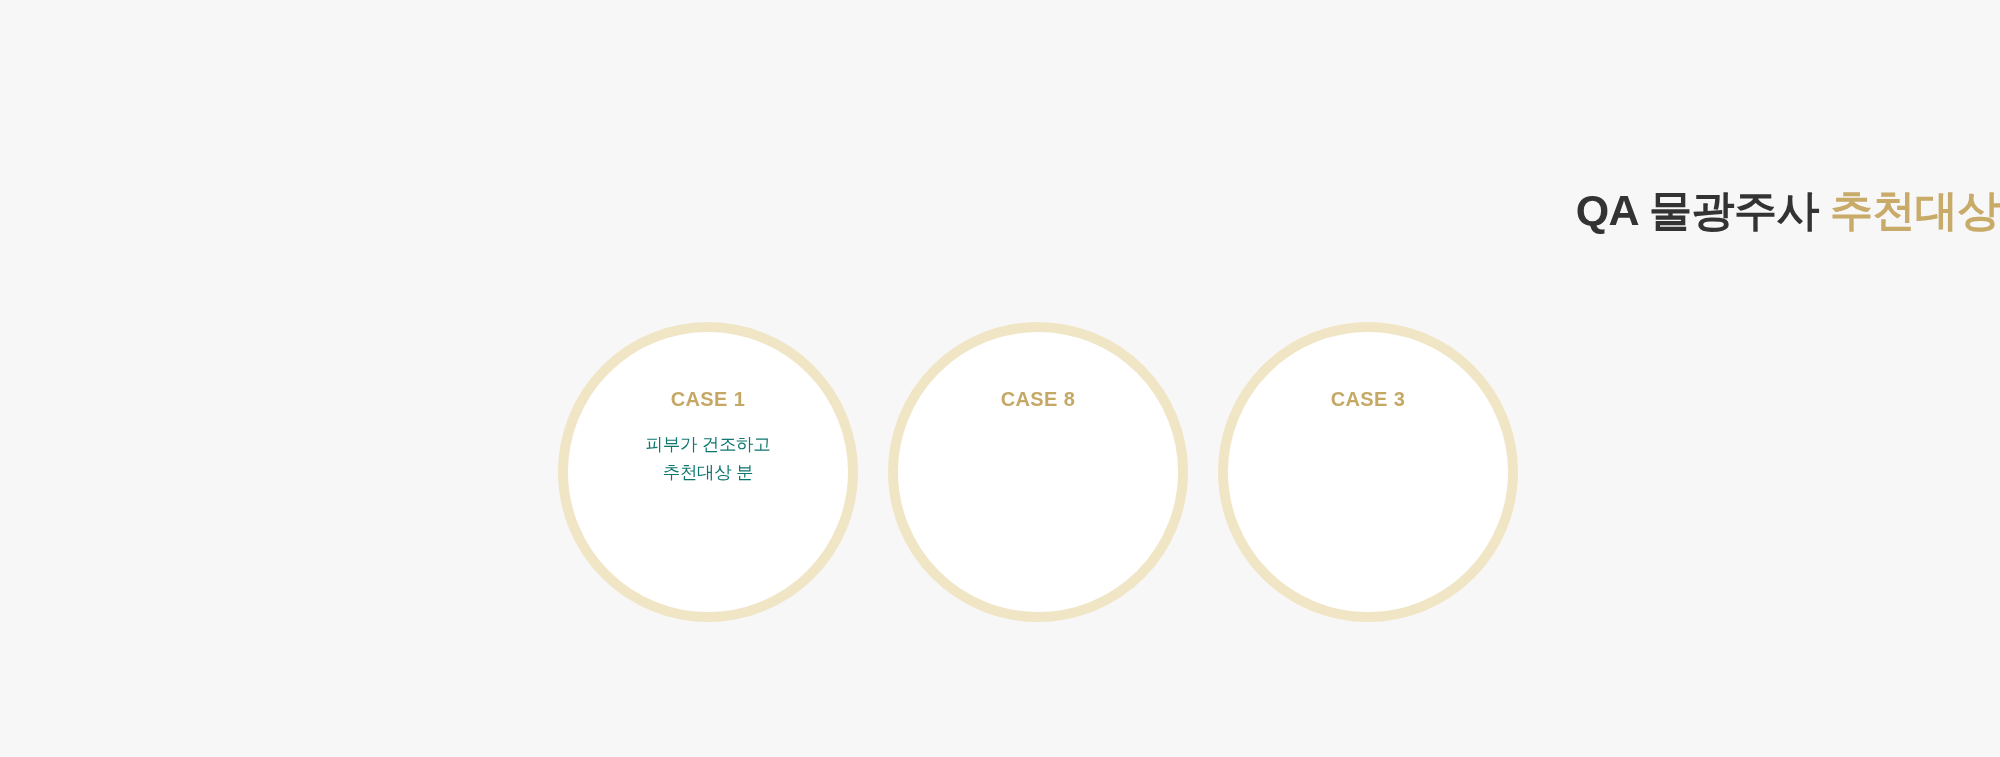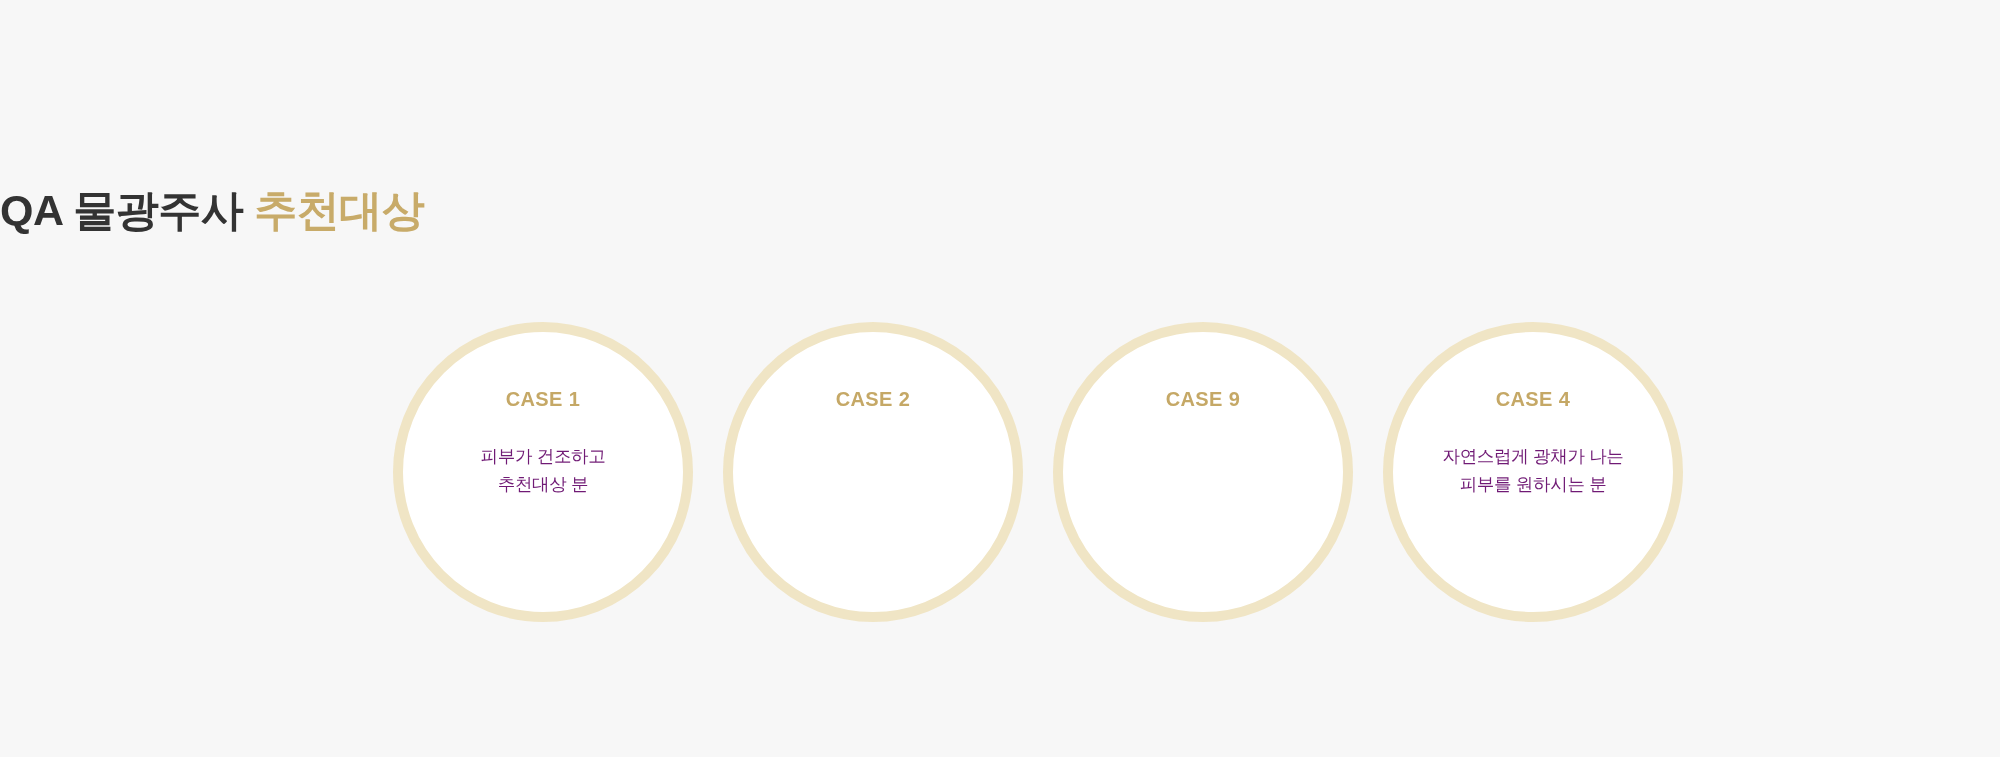--- a/index.html
+++ b/index.html
@@ -22,21 +22,21 @@
     height: 757px;
     background: #f7f7f7;
   }
 
   
   .heading-wrap {
     position: absolute;
     top: 150px;
     left: 0;
     width: 2000px;
-    text-align: left;
+    text-align: right;
     white-space: nowrap;
   }
   .heading {
     display: inline-block;
     font-size: 43px;
     font-weight: 700;
     letter-spacing: -0.5px;
     line-height: 1.15;
   }
   .heading .h-dark {
@@ -78,22 +78,22 @@
   .case-label {
     color: #c5a866;
     font-size: 20px;
     font-weight: 600;
     letter-spacing: 0.4px;
     line-height: 1;
     text-align: center;
   }
 
   .case-desc {
-    margin-top: 33px;
-    color: #701a75;
+    margin-top: 21px;
+    color: #0f766e;
     font-size: 17.5px;
     font-weight: 400;
     line-height: 1.62;
     text-align: center;
     letter-spacing: -0.3px;
     white-space: nowrap;
   }
   .case-desc .line {
     display: block;
   }
@@ -113,29 +113,22 @@
 
     <div class="case-circle">
       <div class="case-label">CASE 1</div>
       <div class="case-desc">
         <span class="line">피부가 건조하고</span>
         <span class="line">추천대상 분</span>
       </div>
     </div>
 
     <div class="case-circle">
-      <div class="case-label">CASE 2</div>
+      <div class="case-label">CASE 8</div>
     </div>
 
     <div class="case-circle">
-      <div class="case-label">CASE 9</div>
+      <div class="case-label">CASE 3</div>
     </div>
 
-    <div class="case-circle">
-      <div class="case-label">CASE 4</div>
-      <div class="case-desc">
-        <span class="line">자연스럽게 광채가 나는</span>
-        <span class="line">피부를 원하시는 분</span>
-      </div>
-    </div>
 
   </div>
 </div>
 
 </body></html>

